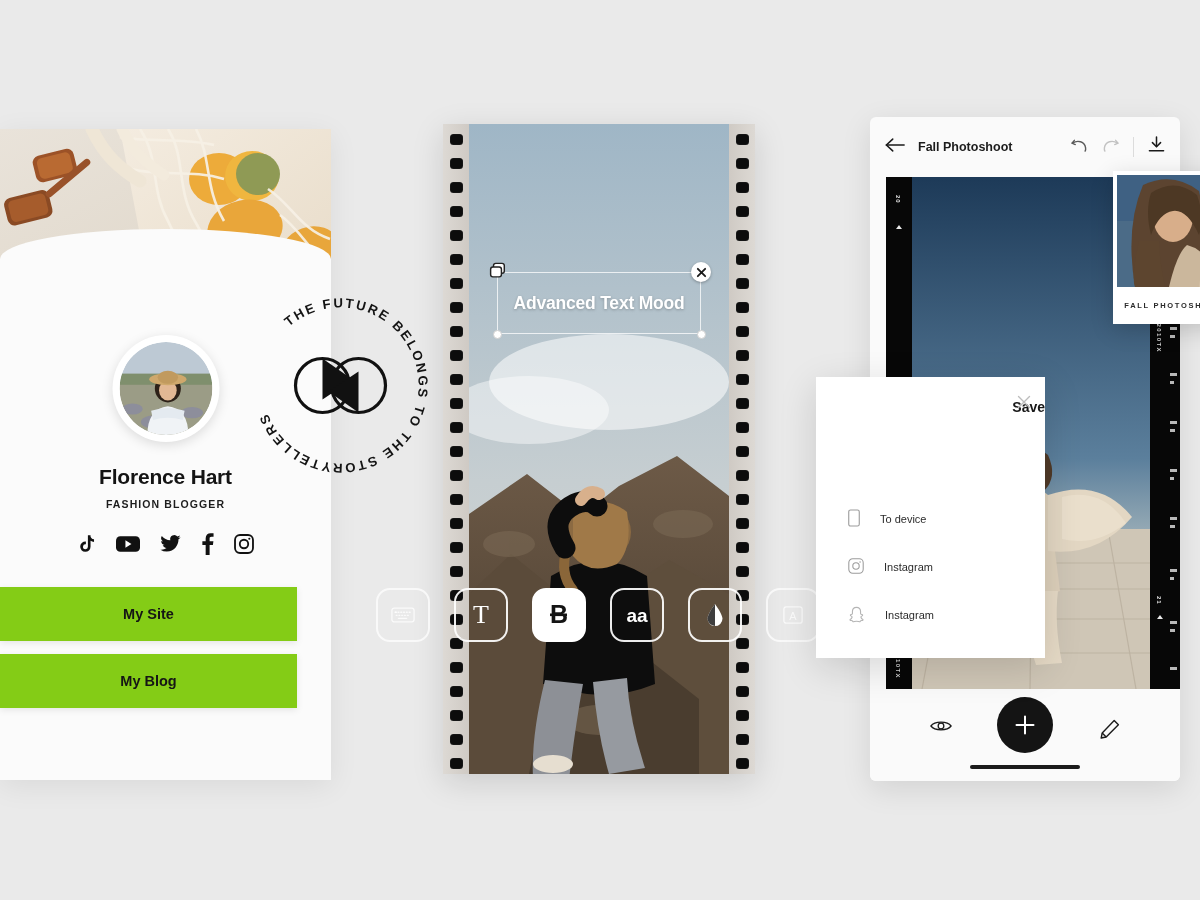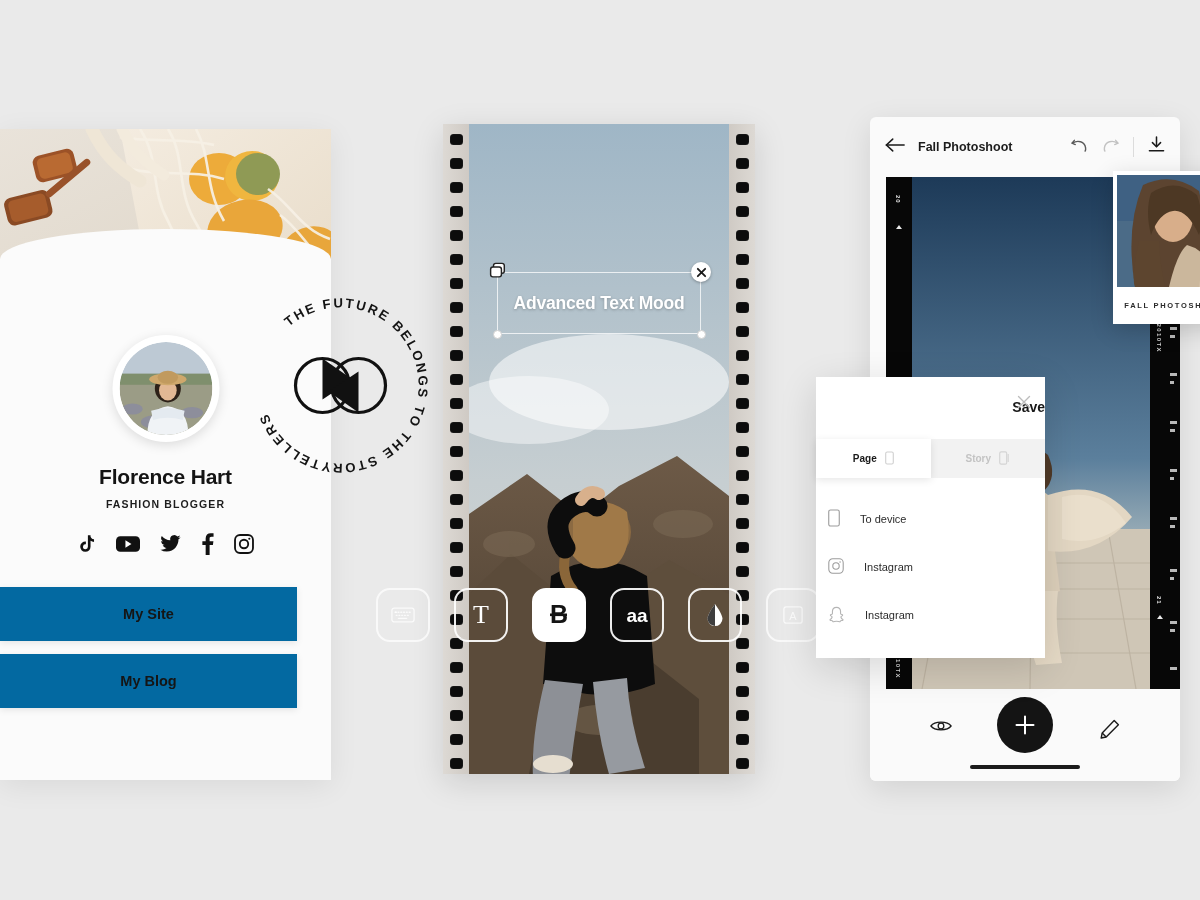--- a/index.html
+++ b/index.html
@@ -50,21 +50,21 @@
   }
   .bio-socials {
     position: absolute; left: 0; right: 0; top: 404px;
     display: flex; justify-content: center; align-items: center; gap: 19px;
   }
   .bio-socials svg { display:block; }
   .bio-links {
     position: absolute; left: 0; top: 458px; width: 297px;
   }
   .bio-link {
-    height: 54px; width: 297px; background: #0369a1;
+    height: 54px; width: 297px; background: #84cc16;
     box-shadow: 0 2px 7px rgba(0,0,0,.09);
     display: flex; align-items: center; justify-content: center;
     font-size: 14.5px; font-weight: 700; color: #151515;
     margin-bottom: 13px;
   }
 
   
   .circle-badge { position: absolute; left: 243px; top: 288px; width: 195px; height: 195px; z-index: 6; }
   .circle-badge svg { display:block; }
 
@@ -177,21 +177,21 @@
   .save-close { position:absolute; right: 14px; top: 18px; cursor:pointer; }
   .save-tabs { position:absolute; left:0; top: 62px; width:229px; height: 39px; display:flex; }
   .stab {
     flex:1; display:flex; align-items:center; justify-content:center; gap: 8px;
     font-size: 10px; font-weight:700;
   }
   .stab.on { background:#fff; color:#1a1a1a; box-shadow: 0 2px 8px rgba(0,0,0,.10); z-index:2; }
   .stab.off { background:#f2f2f2; color:#c3c3c3; }
   .save-list { position:absolute; left:0; top: 118px; width:229px; }
   .srow {
-    height: 48px; display:flex; align-items:center; padding-left: 12px; gap: 20px;
+    height: 48px; display:flex; align-items:center; padding-left: 32px; gap: 20px;
     font-size: 11px; color: #2b2b2b;
   }
 
   .bottom-bar {
     position:absolute; left:0; bottom:0; width:310px; height: 92px; background:#fafafa;
   }
   .fab {
     position:absolute; left:50%; top: 8px; transform:translateX(-50%);
     width: 56px; height:56px; border-radius:50%; background:#141414;
     display:flex; align-items:center; justify-content:center;
@@ -643,39 +643,20 @@
   </div>
 
   <div class="save-sheet">
     <div class="save-title">Save</div>
     <span class="save-close">
       <svg width="14" height="14" viewBox="0 0 14 14" stroke="#bdbdbd" stroke-width="1.4" stroke-linecap="round">
           <path d="M1.5 1.5 L12.5 12.5 M12.5 1.5 L1.5 12.5"></path>
         </svg>
     </span>
 
-    <div class="save-tabs">
-      <div class="stab on">
-        <span>Page</span>
-        <span>
-          <svg width="9" height="14" viewBox="0 0 10 15" fill="none" stroke="#cfcfcf" stroke-width="1.2">
-              <rect x=".8" y=".8" width="8.4" height="13.4" rx="1.6"></rect>
-            </svg>
-        </span>
-      </div>
-      <div class="stab off">
-        <span>Story</span>
-        <span>
-          <svg width="11" height="14" viewBox="0 0 12 15" fill="none" stroke="#d3d3d3" stroke-width="1.2">
-              <rect x=".8" y=".8" width="7.6" height="13.4" rx="1.6"></rect>
-              <path d="M10 3.2 v8.6"></path>
-            </svg>
-        </span>
-      </div>
-    </div>
 
     <div class="save-list">
       <div class="srow">
         <span>
           <svg width="12" height="18" viewBox="0 0 13 19" fill="none" stroke="#9c9c9c" stroke-width="1.2">
               <rect x=".8" y=".8" width="11.4" height="17.4" rx="2"></rect>
             </svg>
         </span>
         <span>To device</span>
       </div>

